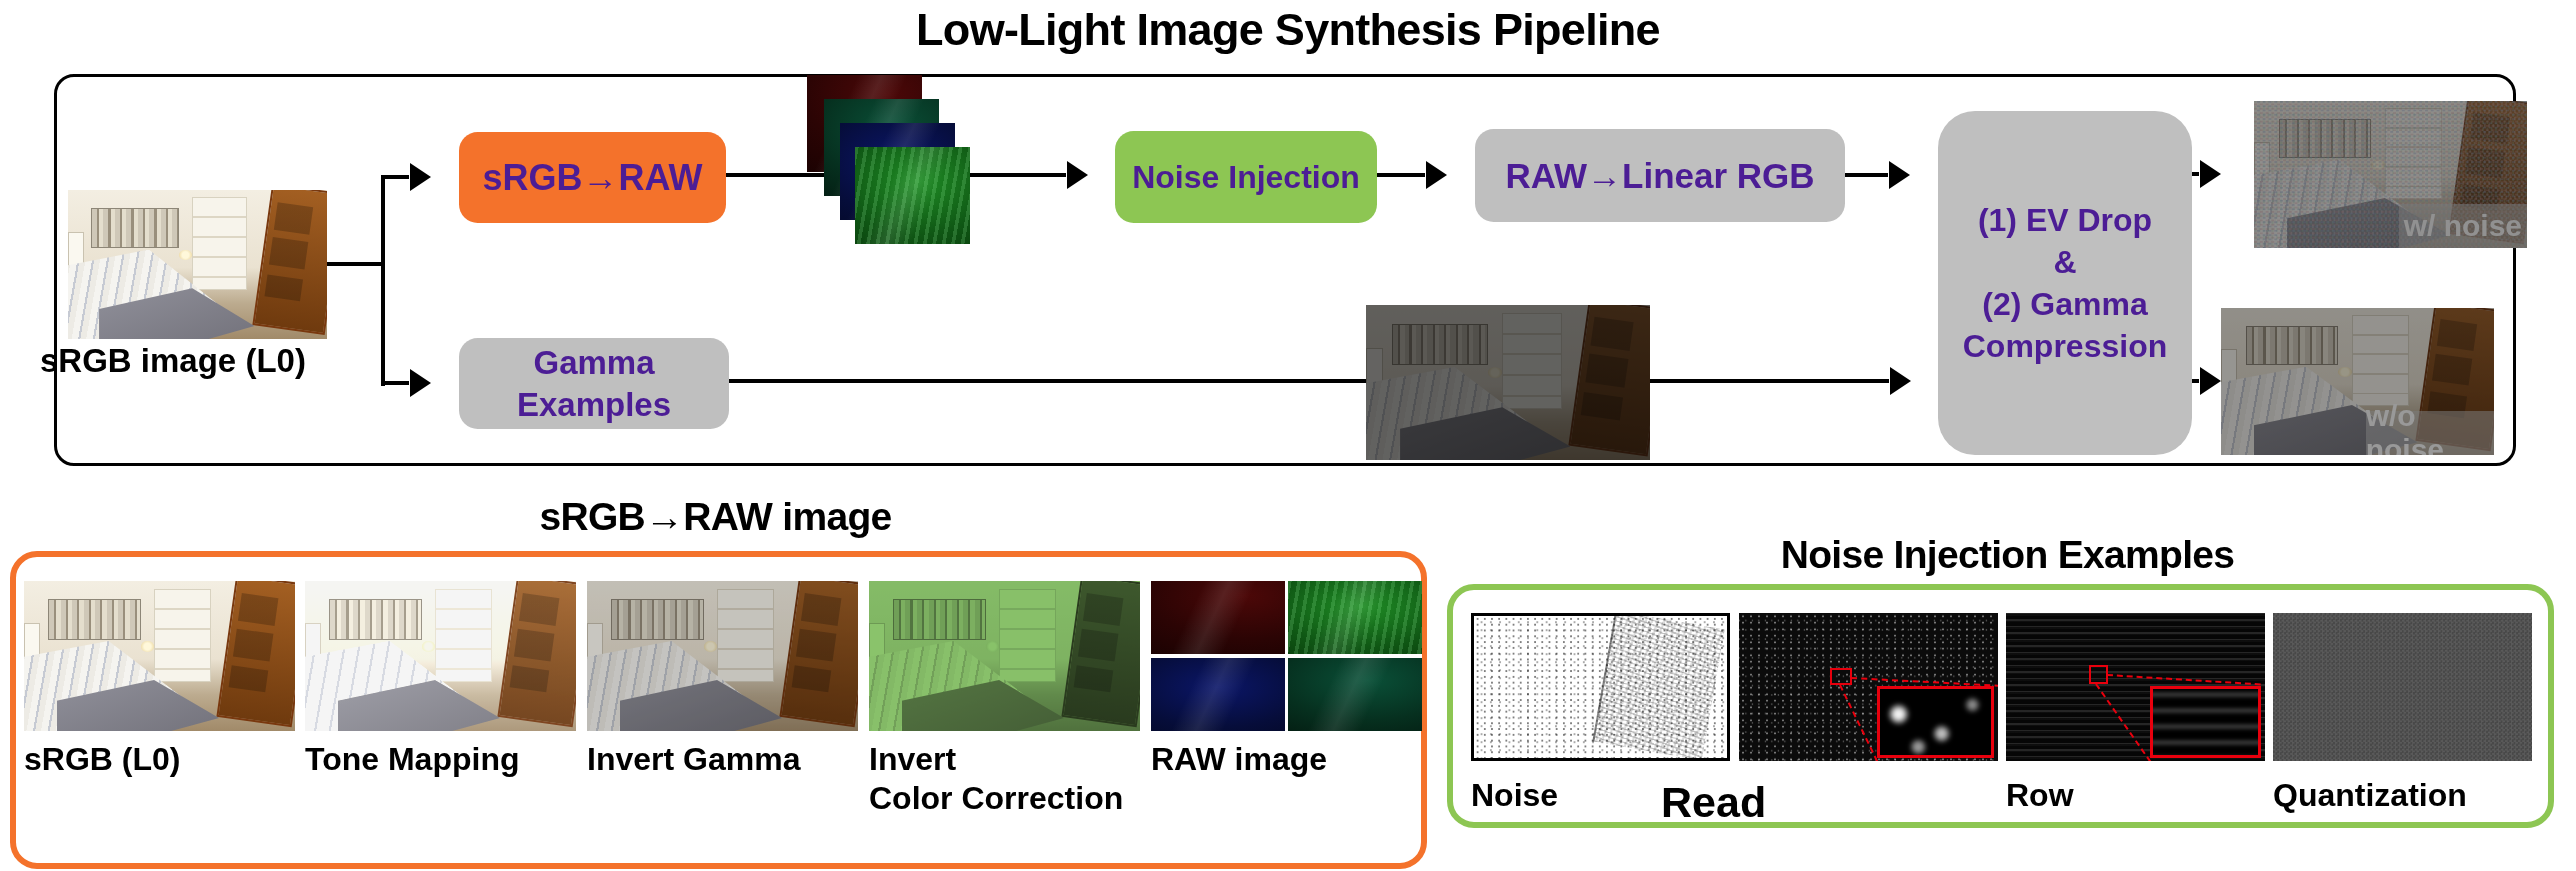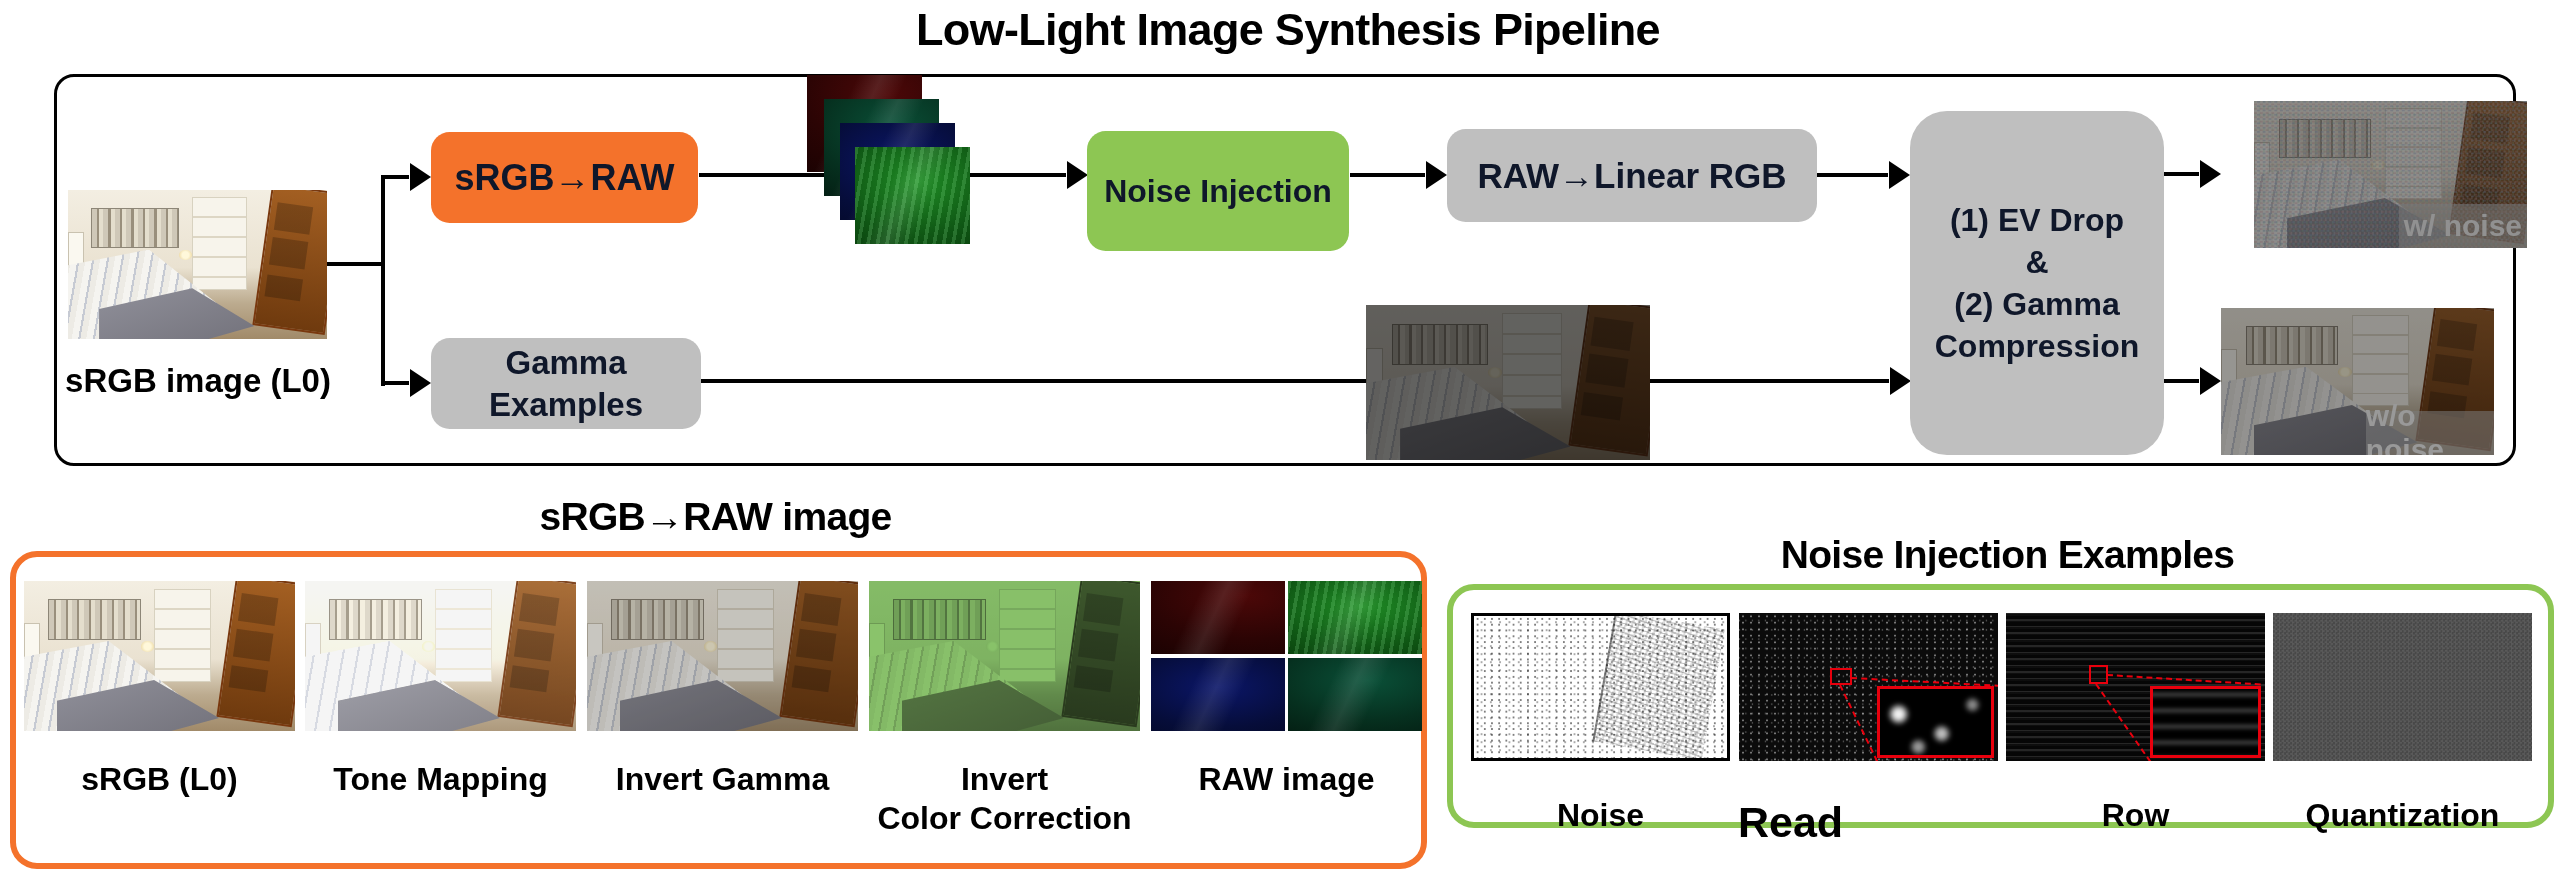--- a/index.html
+++ b/index.html
@@ -5,21 +5,21 @@
   :root{
     --orange:#F4722B; --green:#8DC653; --gray:#BFBFBF; --red:#E8000D;
   }
   *{box-sizing:border-box;margin:0;padding:0;}
   html,body{width:2576px;height:872px;}
   body{position:relative;background:#fff;font-family:"Liberation Sans",sans-serif;color:#000;overflow:hidden;}
   .ttl{position:absolute;font-weight:700;text-align:center;letter-spacing:-0.7px;}
 
   
   .node{position:absolute;display:flex;flex-direction:column;align-items:center;justify-content:center;
-        font-weight:700;color:#0f172a;text-align:center;z-index:3;}
+        font-weight:700;color:#4c1d95;text-align:center;z-index:3;margin-left:28px;}
   .n-orange{background:var(--orange);border-radius:18.7px;}
   .n-green{background:var(--green);border-radius:18.7px;}
   .n-gray{background:var(--gray);border-radius:18.7px;}
   .n-ev{background:var(--gray);border-radius:37px;}
 
   
   .line,.arrow{position:absolute;background:#000;height:4.3px;z-index:1;}
   .vline{position:absolute;background:#000;width:4.3px;z-index:1;}
   .arrow::after{content:"";position:absolute;right:-21.6px;top:50%;transform:translateY(-50%);
     border-top:14.4px solid transparent;border-bottom:14.4px solid transparent;border-left:21.6px solid #000;}
@@ -79,21 +79,21 @@
   .t-teal{background:radial-gradient(120% 100% at 60% 30%,#0a5038 0%,#06301f 55%,#03190f 100%);}
   .t-blue{background:radial-gradient(120% 100% at 50% 40%,#0b1668 0%,#060d3a 55%,#030720 100%);}
   .t-green{background:
       repeating-linear-gradient(100deg,rgba(160,255,170,.18) 0 3.6px,transparent 3.6px 9.3px),
       radial-gradient(130% 110% at 55% 35%,#1f8c25 0%,#0f5714 50%,#063009 100%);}
   .rawgrid{position:absolute;display:grid;grid-template-columns:1fr 1fr;grid-template-rows:1fr 1fr;
     gap:3.6px;background:#fff;z-index:2;}
   .rawgrid .chan{position:relative;width:100%;height:100%;}
 
   
-  .caption{position:absolute;font-weight:700;text-align:center;z-index:3;margin-top:20px;}
+  .caption{position:absolute;font-weight:700;z-index:3;}
   .caption div{line-height:1.22;}
 
   
   .ntile{position:absolute;z-index:2;overflow:hidden;}
   .nt-shot{background:#fff;border:3.6px solid #000;}
   .nt-shot .n-speck{position:absolute;inset:0;
     background:
       radial-gradient(circle,rgba(0,0,0,.5) 0 0.7px,transparent 1.2px) 0 0/7.2px 5.8px,
       radial-gradient(circle,rgba(0,0,0,.33) 0 0.7px,transparent 1.2px) 2.9px 2.2px/9.3px 8px;}
   .nt-shot .n-door{position:absolute;right:5%;top:2%;width:44%;height:94%;transform:rotate(10deg);
@@ -153,21 +153,21 @@
   <div>sRGB→RAW</div>
 </div>
 
 <div class="arrow" style="left:699px;top:173px;width:367px;"></div>
 
 <div class="chan t-red" style="left:807px;top:75px;width:115px;height:97px;z-index:2;"></div>
 <div class="chan t-teal" style="left:824px;top:99px;width:115px;height:97px;z-index:3;"></div>
 <div class="chan t-blue" style="left:840px;top:123px;width:115px;height:97px;z-index:4;"></div>
 <div class="chan t-green" style="left:855px;top:147px;width:115px;height:97px;z-index:5;"></div>
 
-<div class="node n-green" style="left:1087px;top:131px;width:262px;height:120px;font-size:32px;">
+<div class="node n-green" style="left:1087px;top:131px;width:262px;height:92px;font-size:32px;">
   <div>Noise Injection</div>
 </div>
 
 <div class="arrow" style="left:1350px;top:173px;width:75px;"></div>
 
 <div class="node n-gray" style="left:1447px;top:129px;width:370px;height:93px;font-size:35px;">
   <div>RAW→Linear RGB</div>
 </div>
 
 <div class="arrow" style="left:1817px;top:173px;width:71px;"></div>

